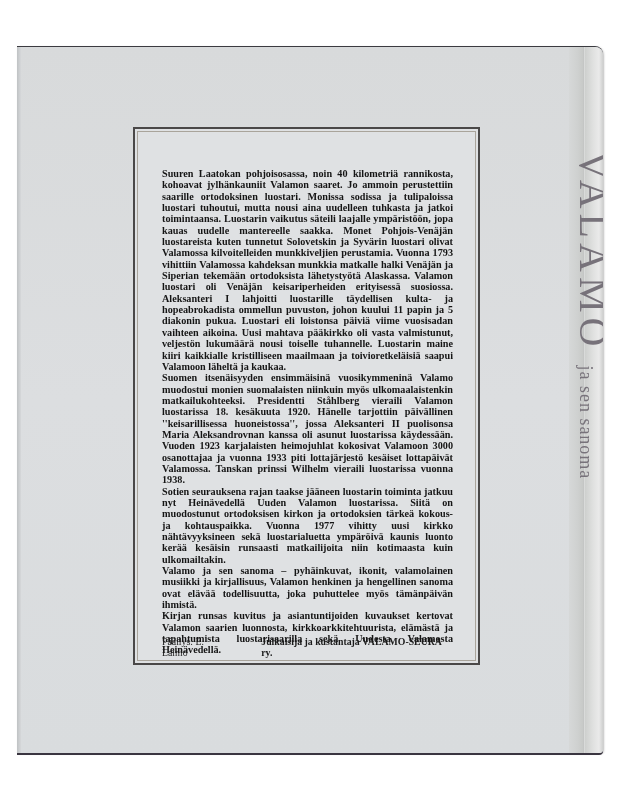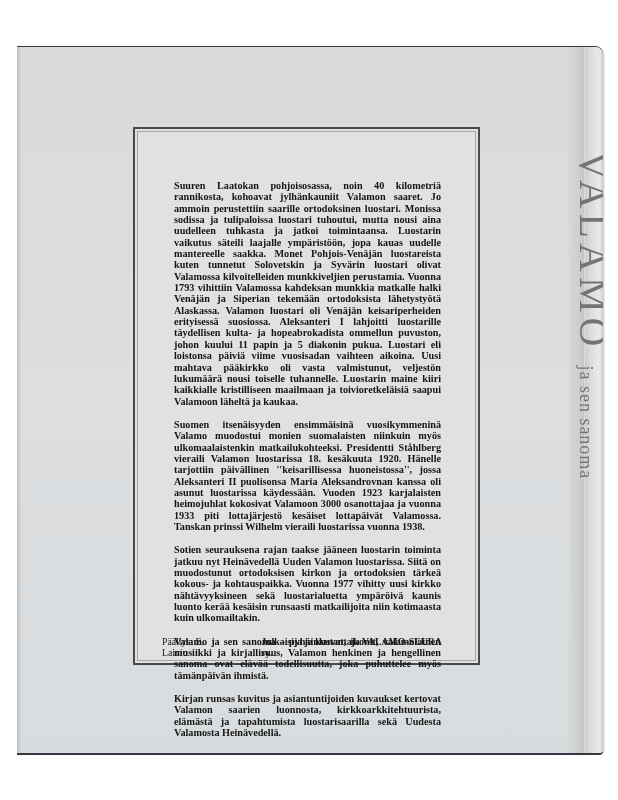--- a/index.html
+++ b/index.html
@@ -62,21 +62,21 @@
     position: absolute;
     left: 27px; top: 39px;
     width: 291px;
     font-size: 10.2px;
     line-height: 11.35px;
     font-weight: bold;
     color: #151515;
     text-align: justify;
     hyphens: manual;
   }
-  .body-text p { margin: 12px; font-family: Liberation Serif, serif; }
+  .body-text p { margin: 0; font-family: Liberation Serif, serif; }
   .credits {
     position: absolute;
     left: 27px; top: 507px;
     width: 291px;
     font-size: 9.8px;
     color: #1a1a1a;
     display: flex; justify-content: space-between; gap: 30px;
   }
   .credits .cover-credit { font-weight: normal; }
   .credits .publisher { font-weight: bold; }

